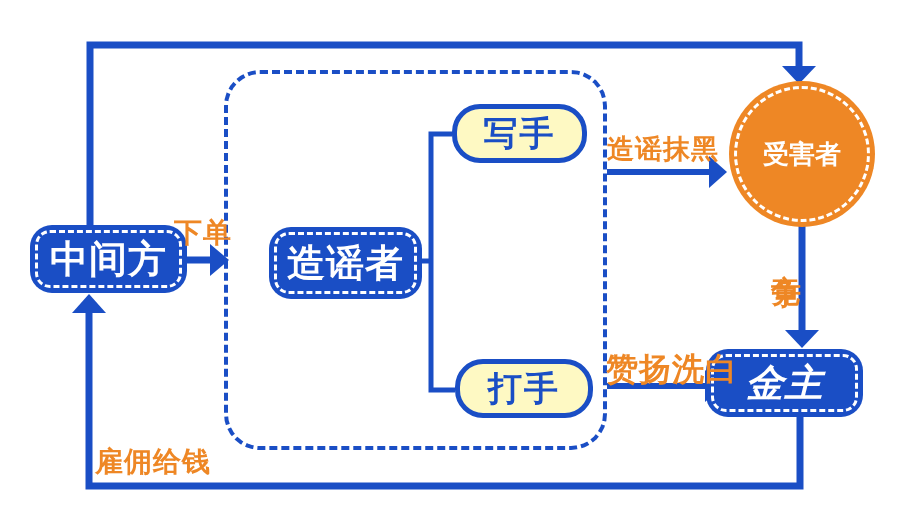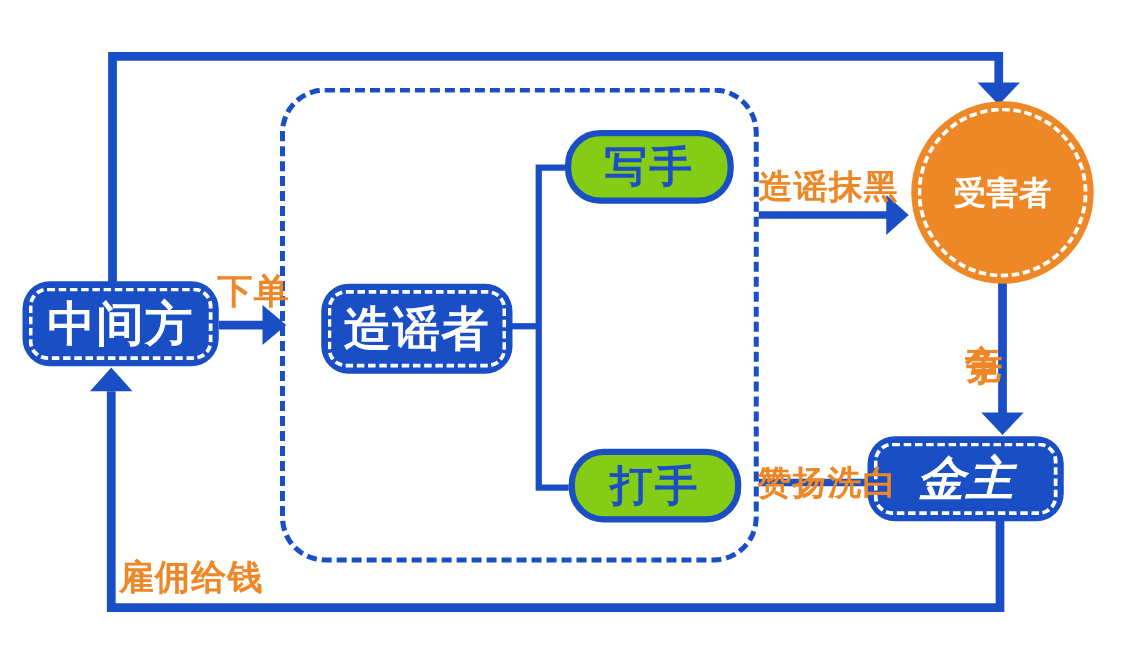--- a/index.html
+++ b/index.html
@@ -44,37 +44,38 @@
     z-index: 0;
   }
 
   .node { position: absolute; z-index: 2; display: flex; }
 
   
   .pill {
     background: var(--blue);
     border-radius: 22px;
     padding: 5px;
+    margin-left: 12px;
   }
   .pill .inner {
     flex: 1;
     border: 3px dashed #ffffff;
     border-radius: 15px;
     display: flex;
     align-items: center;
     justify-content: center;
     color: #ffffff;
     font-size: 38px;
     letter-spacing: 1px;
     white-space: nowrap;
   }
 
   
   .outline-box {
-    background: #84cc16;
+    background: #fef9c3;
     border: 5px solid var(--blue);
     border-radius: 28px;
     align-items: center;
     justify-content: center;
     color: var(--blue);
     font-size: 34px;
     letter-spacing: 2px;
     white-space: nowrap;
   }
 
@@ -109,21 +110,21 @@
     z-index: 3;
     color: var(--orange);
     font-size: 28px;
     font-weight: bold;
     white-space: nowrap;
     letter-spacing: 1px;
   }
   .label-plan-attack { left: 94px;  top: 58px; }
   .label-order       { left: 174px; top: 214px; }
   .label-smear       { left: 607px; top: 131px; font-size: 27px; }
-  .label-whitewash   { left: 606px; top: 348px; font-size: 27px; margin-top: 20px; }
+  .label-whitewash   { left: 606px; top: 348px; font-size: 32px; }
   .label-hire-pay    { left: 95px;  top: 443px; }
   .label-compete {
     left: 765px; top: 250px;
     writing-mode: vertical-rl;
     font-size: 30px;
     letter-spacing: 4px;
   }
 </style>
 </head>
 <body>

